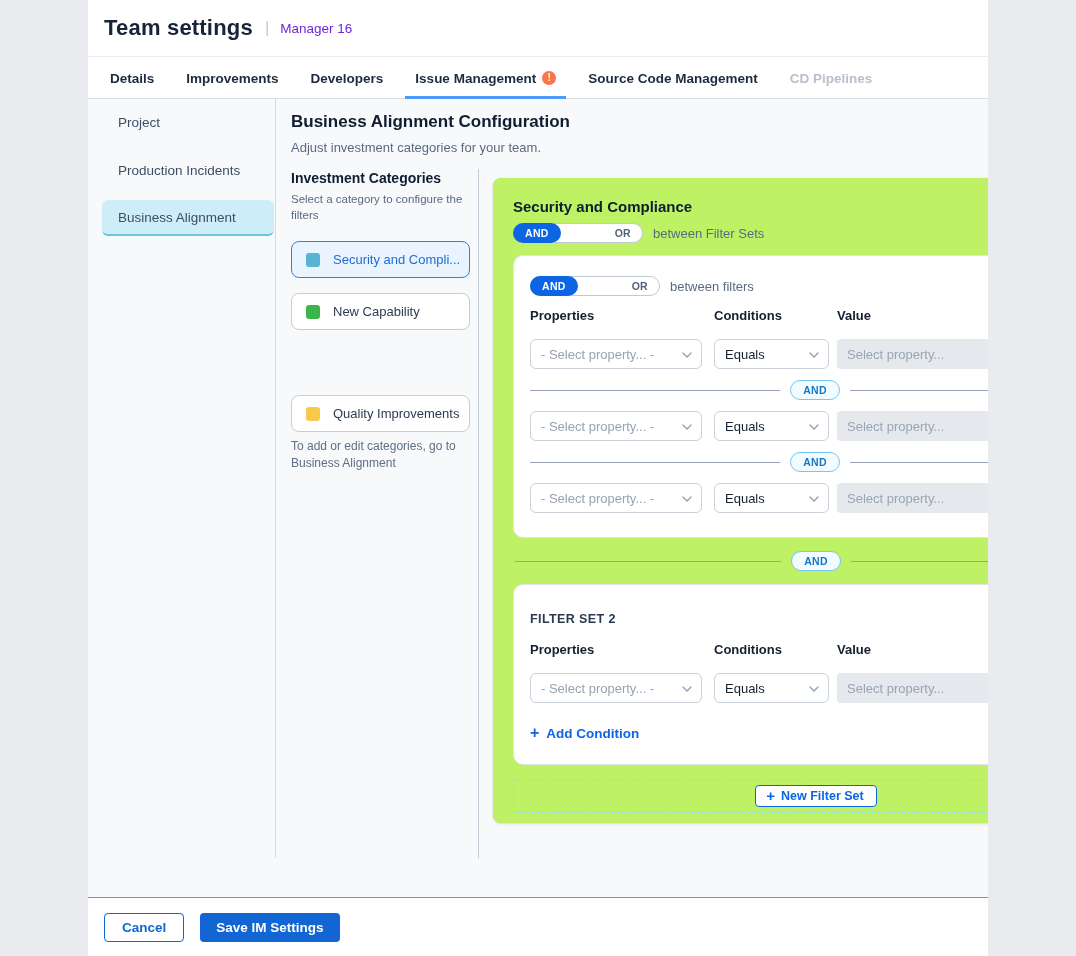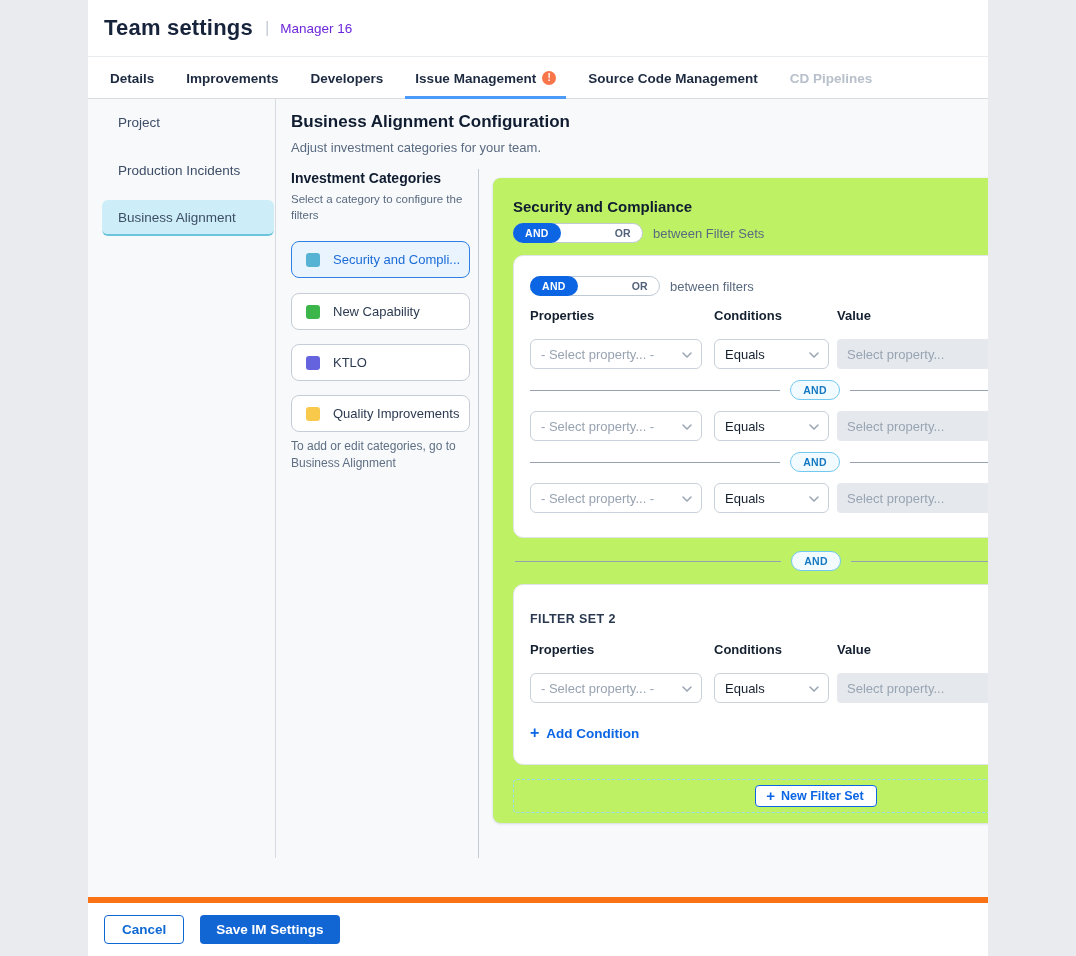--- a/index.html
+++ b/index.html
@@ -75,21 +75,21 @@
   .fcard2-head { display:flex; align-items:flex-end; justify-content:space-between; }
   .fset-title { font-size:12.5px; font-weight:bold; letter-spacing:.4px; color:#2a3950; padding-top:2px; }
   .add-condition { display:inline-flex; align-items:center; gap:7px; margin-top:22px; background:none; border:none; color:#0c66e4; font-family:"Liberation Sans",sans-serif; font-size:13.5px; font-weight:bold; cursor:pointer; }
   .plus-glyph { font-size:16px; font-weight:bold; line-height:1; }
 
   .new-set-zone { margin-top:14px; border:1.5px dashed #97dcf4; border-radius:4px; text-align:center; padding:5px 0; }
   .new-set-btn { display:inline-flex; align-items:center; gap:6px; border:1.5px solid #0c66e4; border-radius:4px; background:#fff; color:#0c66e4; font-family:"Liberation Sans",sans-serif; font-size:12.5px; font-weight:bold; padding:2px 12px 3px 10px; cursor:pointer; }
   .new-set-btn .plus-glyph { font-size:15px; }
 
   
-  .footer { position:absolute; left:0; right:0; bottom:0; height:59px; background:#fff; border-top:6px solid #f97316; display:flex; align-items:center; gap:16px; padding-left:16px; }
+  .footer { position:absolute; left:0; right:0; bottom:0; height:59px; background:#fff; border-top:1px solid #f97316; display:flex; align-items:center; gap:16px; padding-left:16px; }
   .btn-cancel { height:29px; padding:0 17px; border:1px solid #0e68d2; border-radius:4px; background:#fff; color:#0e68d2; font-family:"Liberation Sans",sans-serif; font-size:13.5px; font-weight:bold; cursor:pointer; }
   .btn-save { height:29px; padding:0 16px; border:none; border-radius:4px; background:#1166d4; color:#fff; font-family:"Liberation Sans",sans-serif; font-size:13.5px; font-weight:bold; cursor:pointer; }
 </style>
 </head>
 <body>
 
 <div class="app">
 
   <div class="header">
     <span class="header-title">Team settings</span>
@@ -140,24 +140,20 @@
     <div class="cat-hint">Select a category to configure the filters</div>
 
     <button class="cat-btn selected" style="top:142px;">
       <span class="cat-swatch" style="background: rgb(86, 179, 212);"></span>
       <span>Security and Compli...</span>
     </button>
     <button class="cat-btn" style="top:194px;">
       <span class="cat-swatch" style="background: rgb(60, 181, 74);"></span>
       <span>New Capability</span>
     </button>
-    <button class="cat-btn" style="top:245px;">
-      <span class="cat-swatch" style="background: rgb(101, 99, 222);"></span>
-      <span>KTLO</span>
-    </button>
     <button class="cat-btn" style="top:296px;">
       <span class="cat-swatch" style="background: rgb(248, 201, 75);"></span>
       <span>Quality Improvements</span>
     </button>
 
     <div class="cat-footnote">To add or edit categories, go to Business Alignment</div>
 
     <div class="panel">
       <div class="panel-title">Security and Compliance</div>
 

